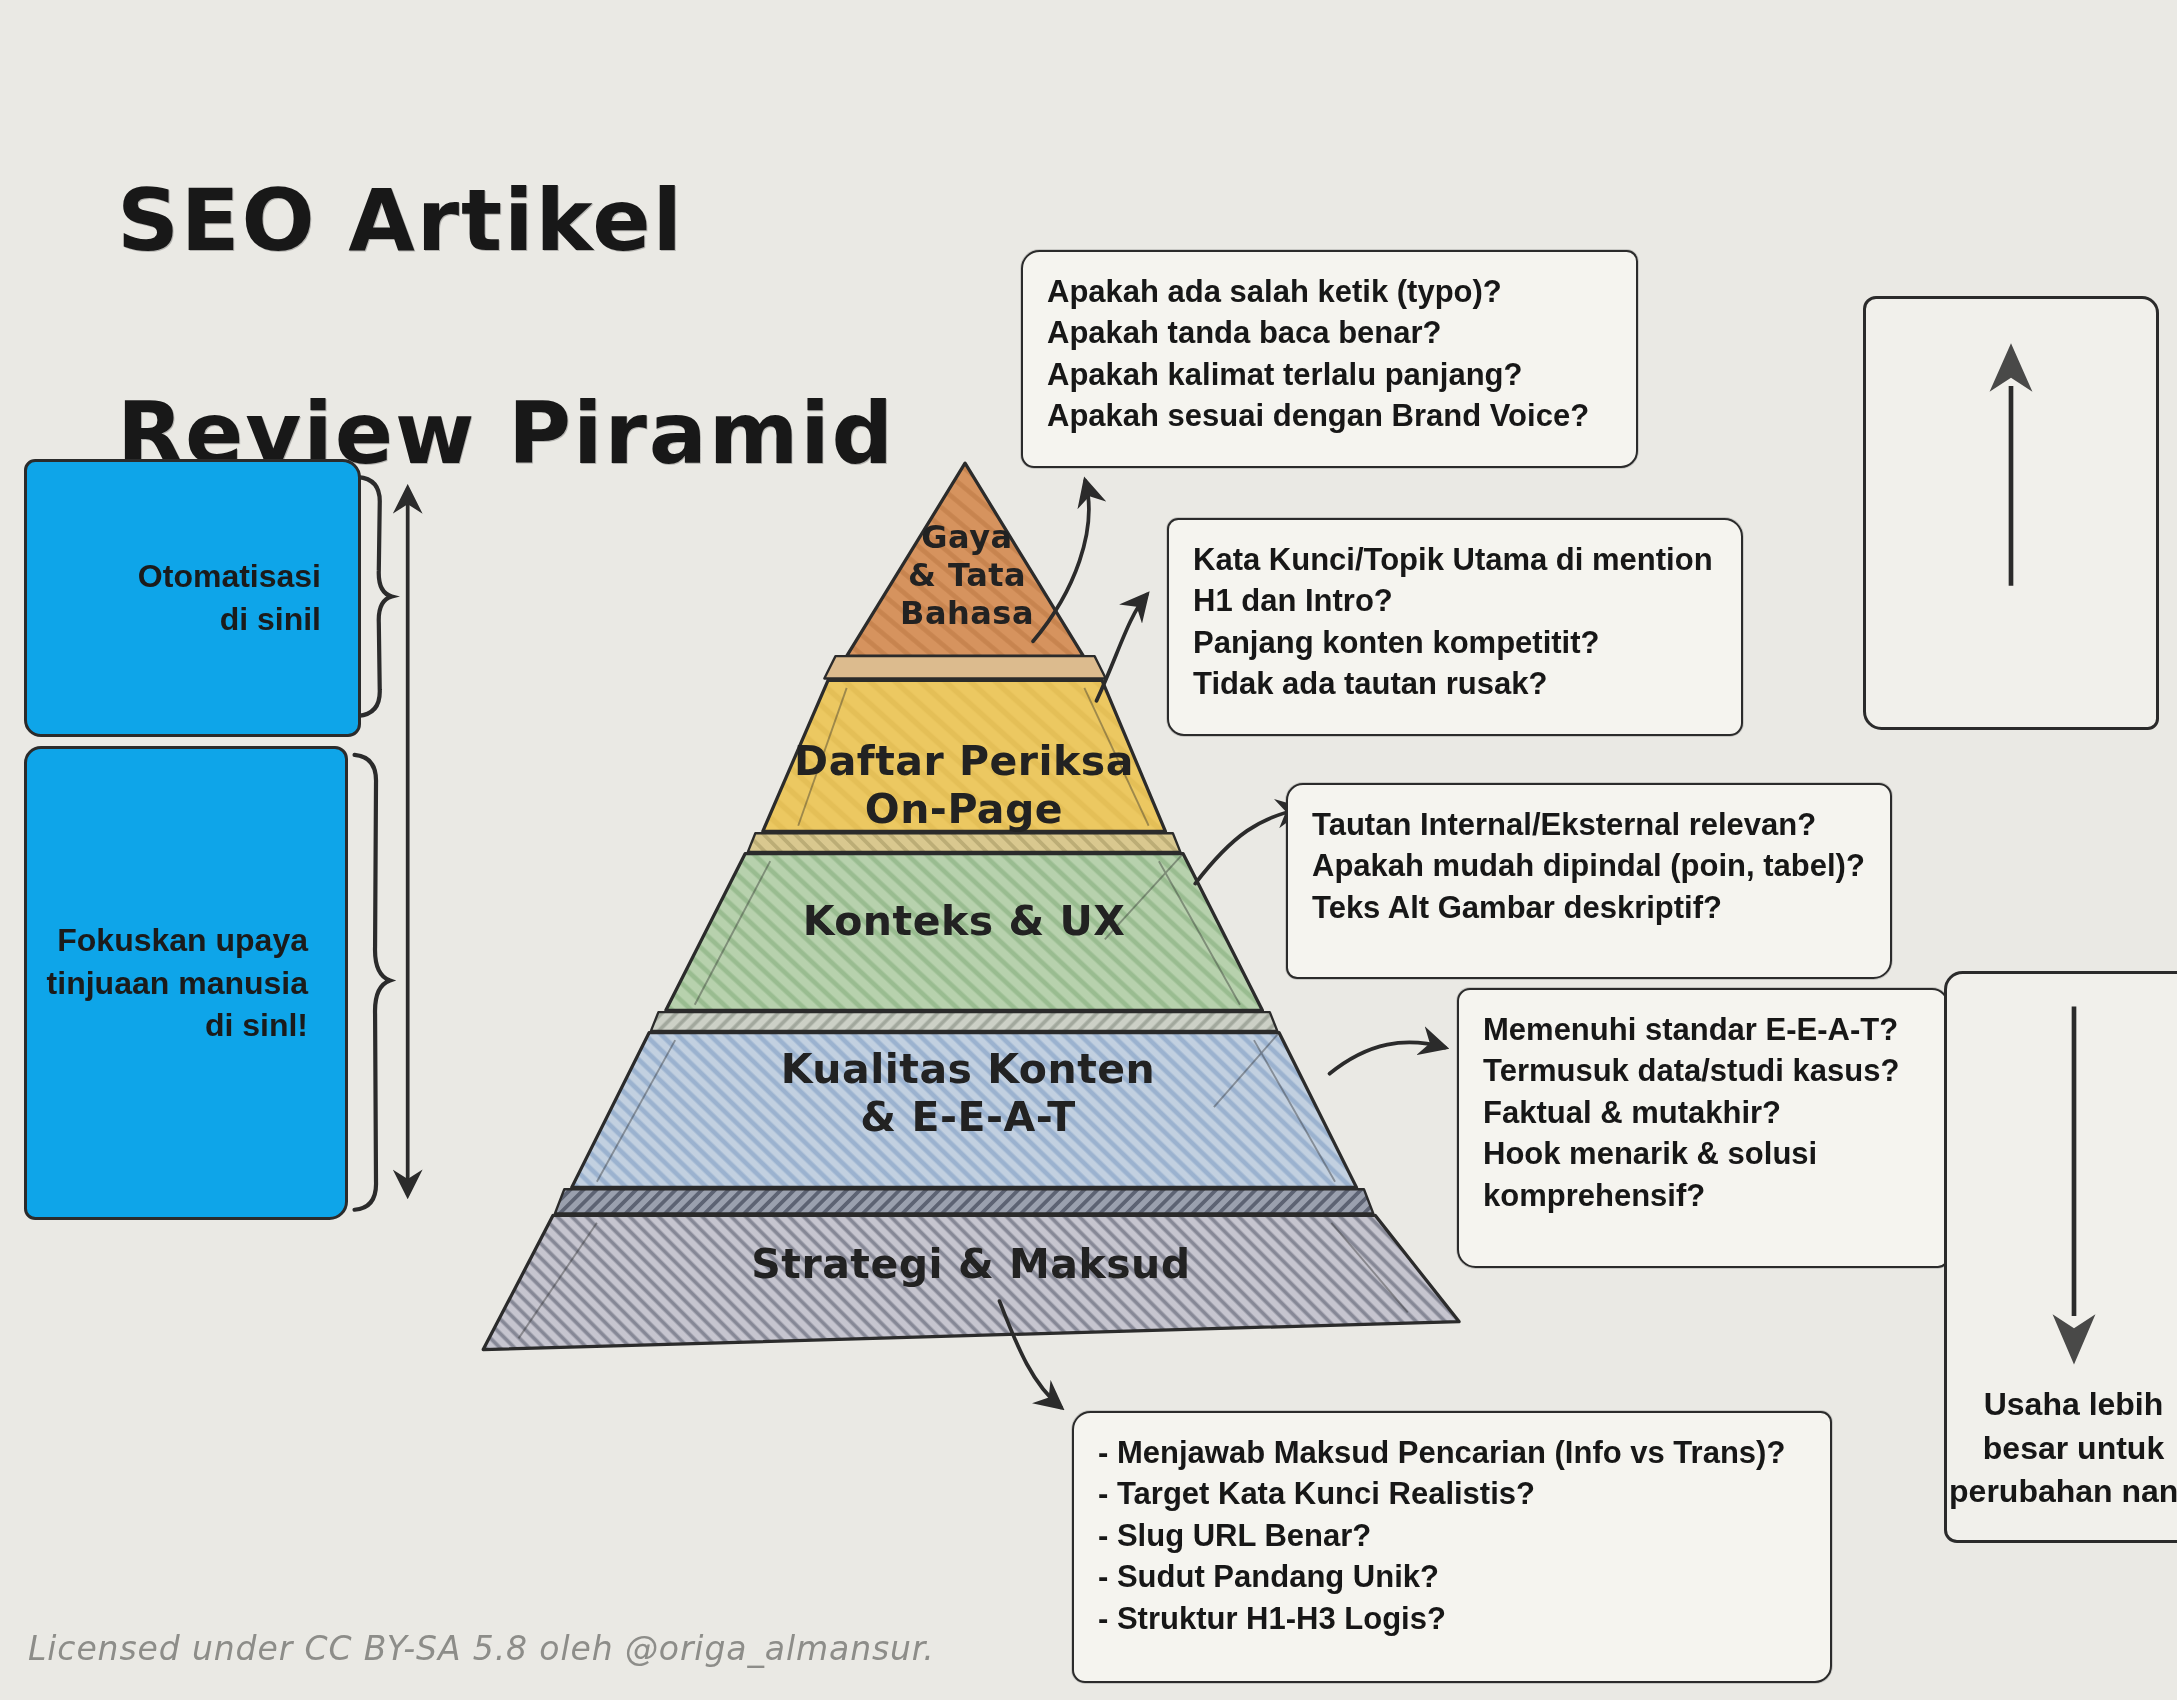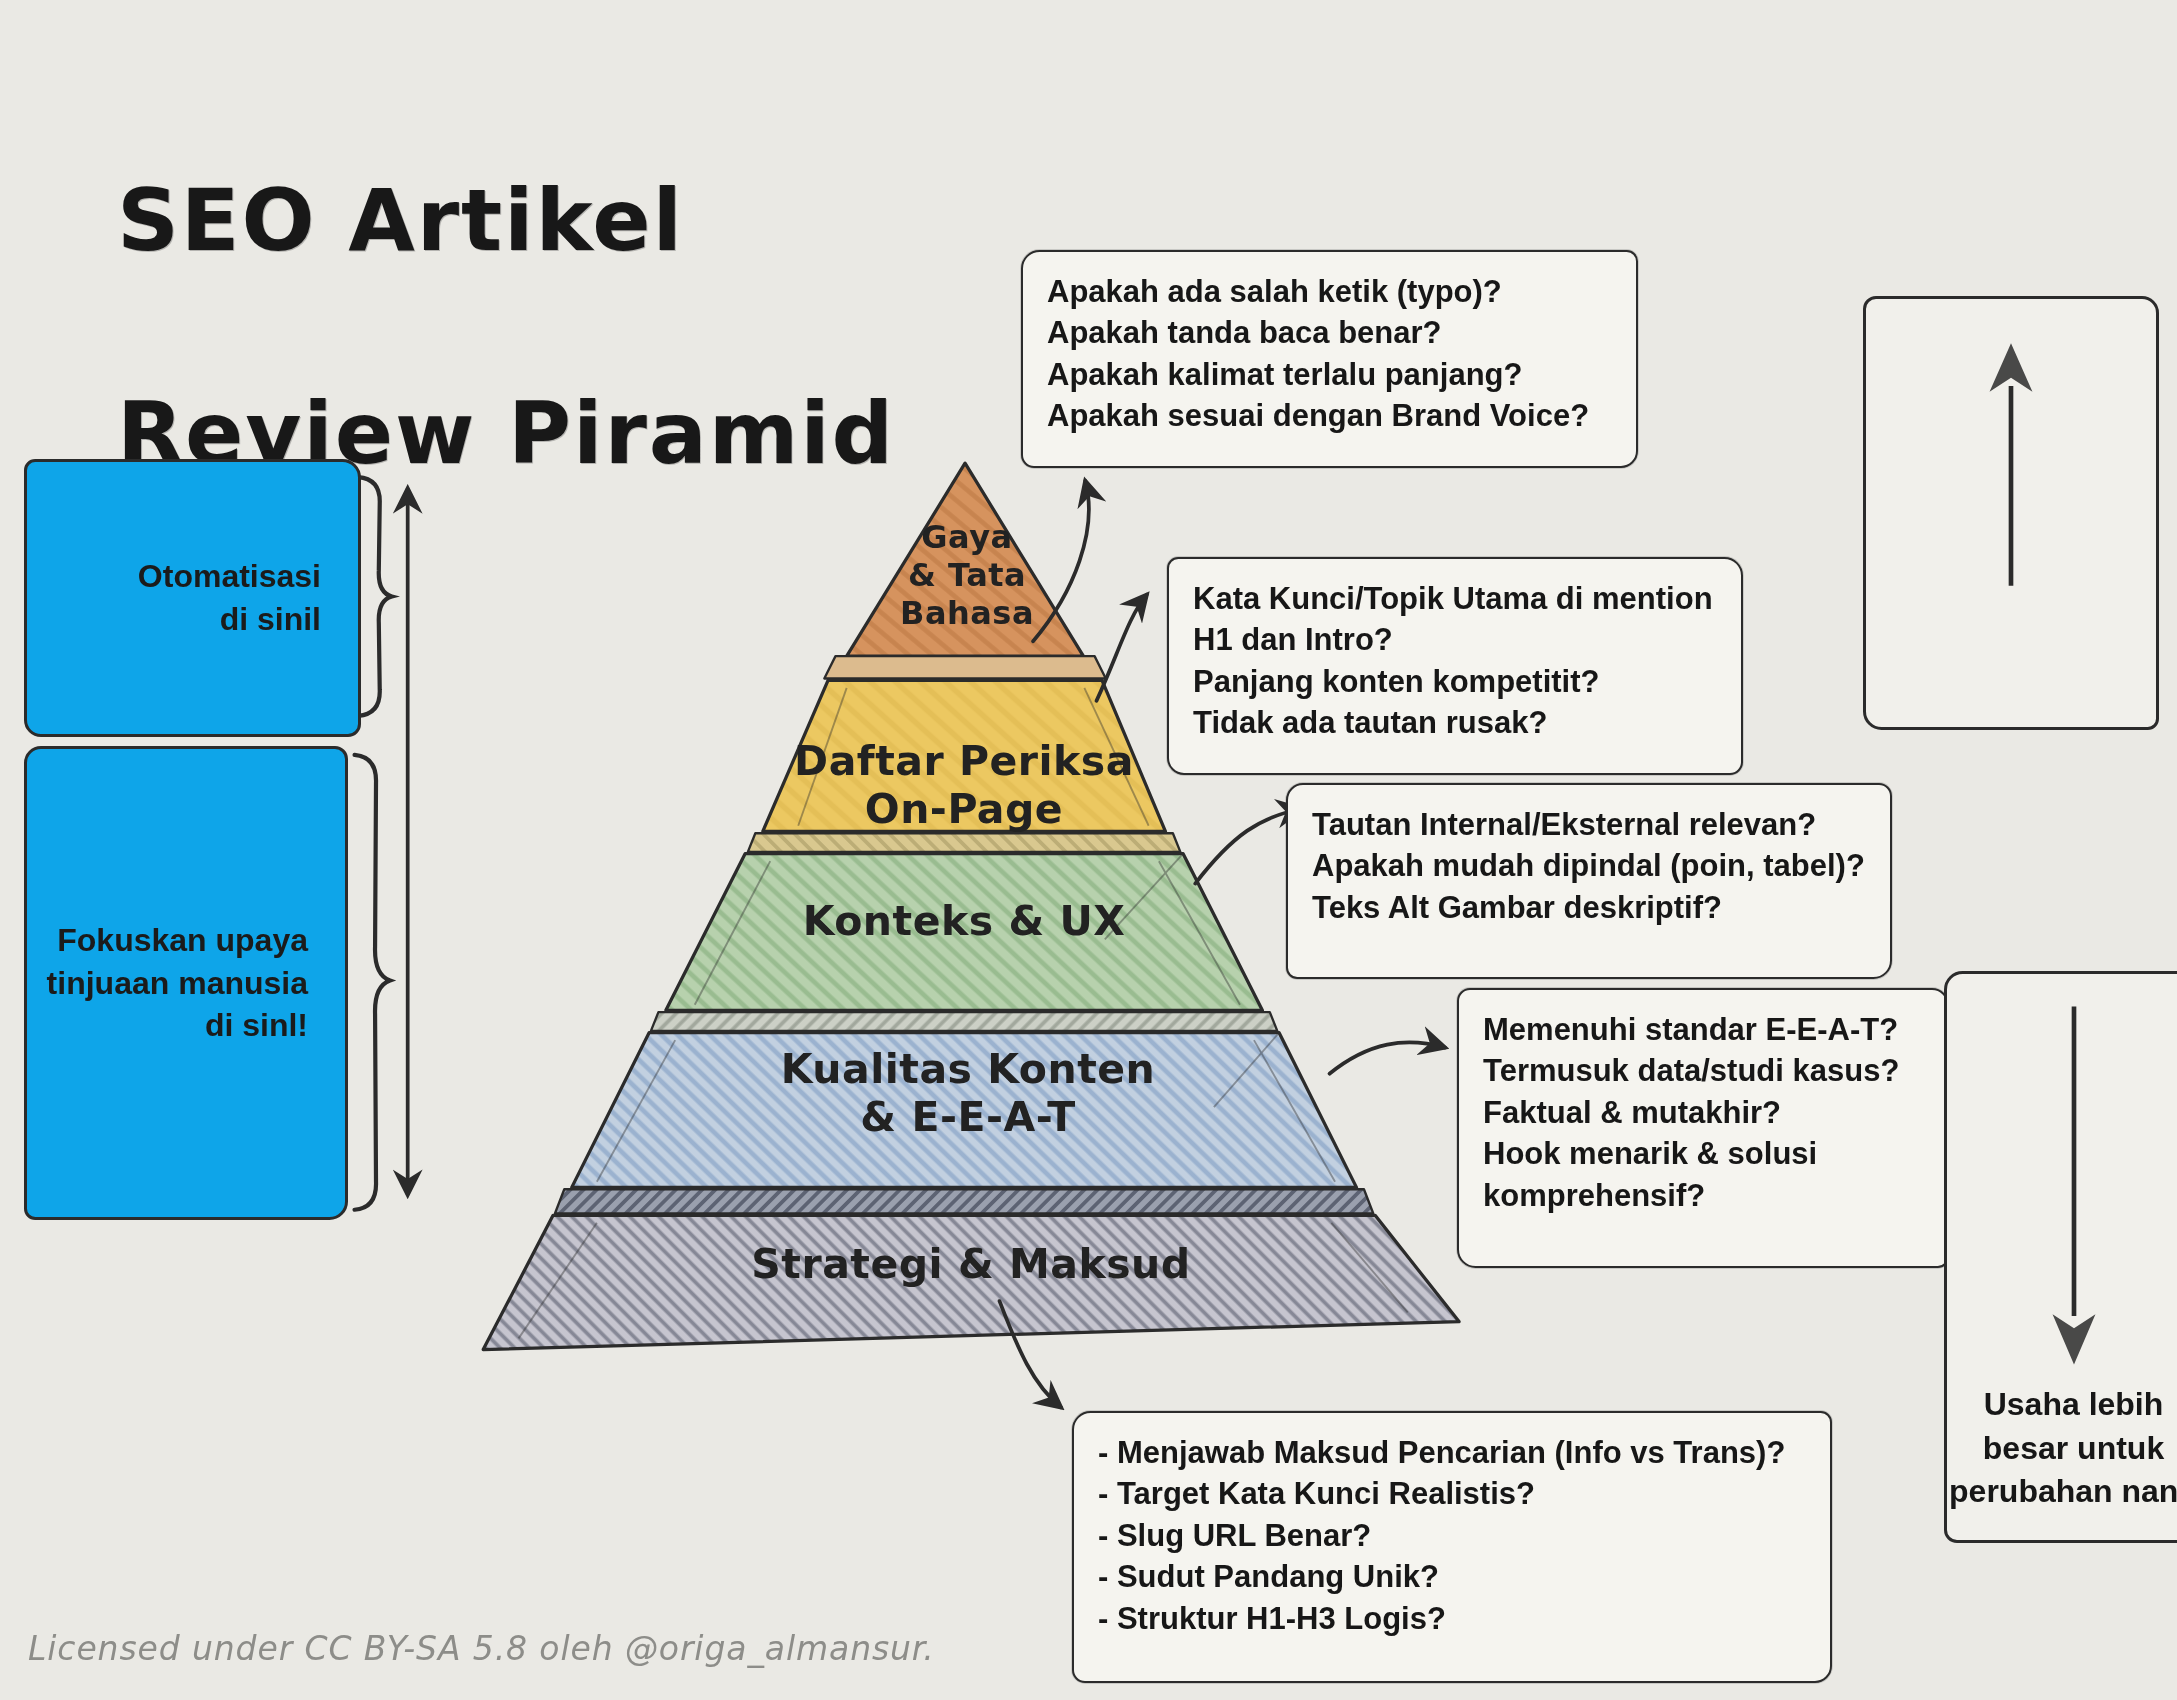--- a/index.html
+++ b/index.html
@@ -176,21 +176,21 @@
 <div class="abs tierlabel" style="left:964px;top:921px;font-size:41px;">Konteks &amp; UX</div>
 <div class="abs tierlabel" style="left:968px;top:1093px;font-size:41px;">Kualitas Konten
 &amp; E-E-A-T</div>
 <div class="abs tierlabel" style="left:971px;top:1264px;font-size:41px;">Strategi &amp; Maksud</div>
 
 <div class="abs callout r1" style="left:1021px;top:250px;width:617px;height:218px;">Apakah ada salah ketik (typo)?
 Apakah tanda baca benar?
 Apakah kalimat terlalu panjang?
 Apakah sesuai dengan Brand Voice?</div>
 
-<div class="abs callout r2" style="left:1167px;top:518px;width:576px;height:218px;margin-top:39px;">Kata Kunci/Topik Utama di mention
+<div class="abs callout r2" style="left:1167px;top:518px;width:576px;height:218px;">Kata Kunci/Topik Utama di mention
 H1 dan Intro?
 Panjang konten kompetitit?
 Tidak ada tautan rusak?</div>
 
 <div class="abs callout r3" style="left:1286px;top:783px;width:606px;height:196px;">Tautan Internal/Eksternal relevan?
 Apakah mudah dipindal (poin, tabel)?
 Teks Alt Gambar deskriptif?</div>
 
 <div class="abs callout r4" style="left:1457px;top:988px;width:492px;height:280px;">Memenuhi standar E-E-A-T?
 Termusuk data/studi kasus?

